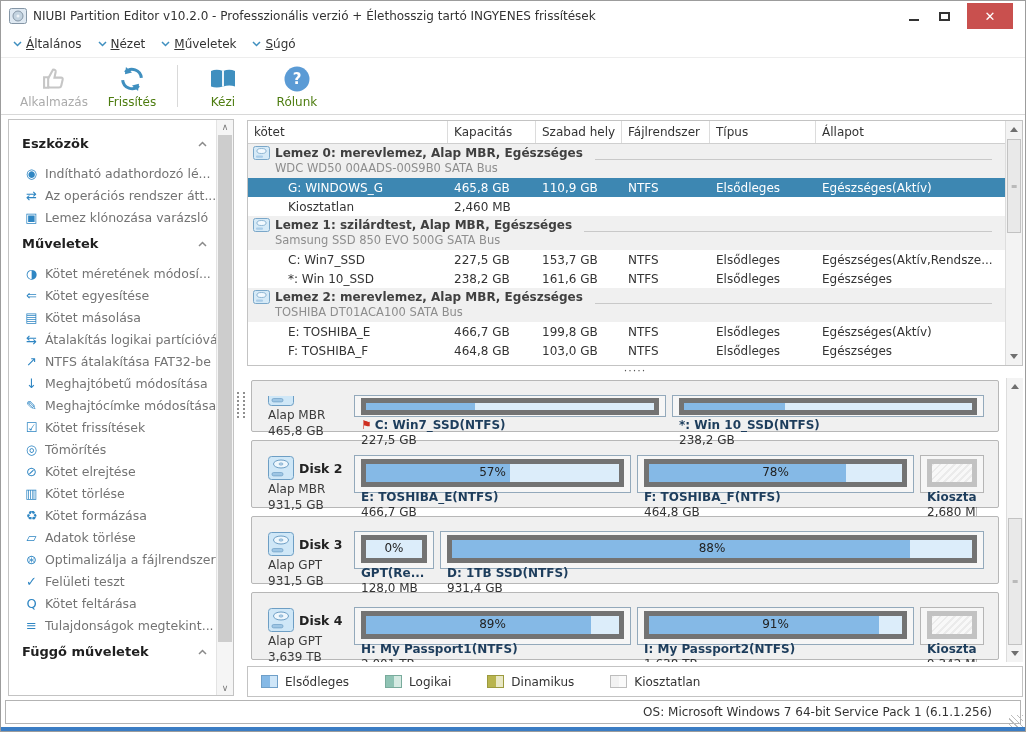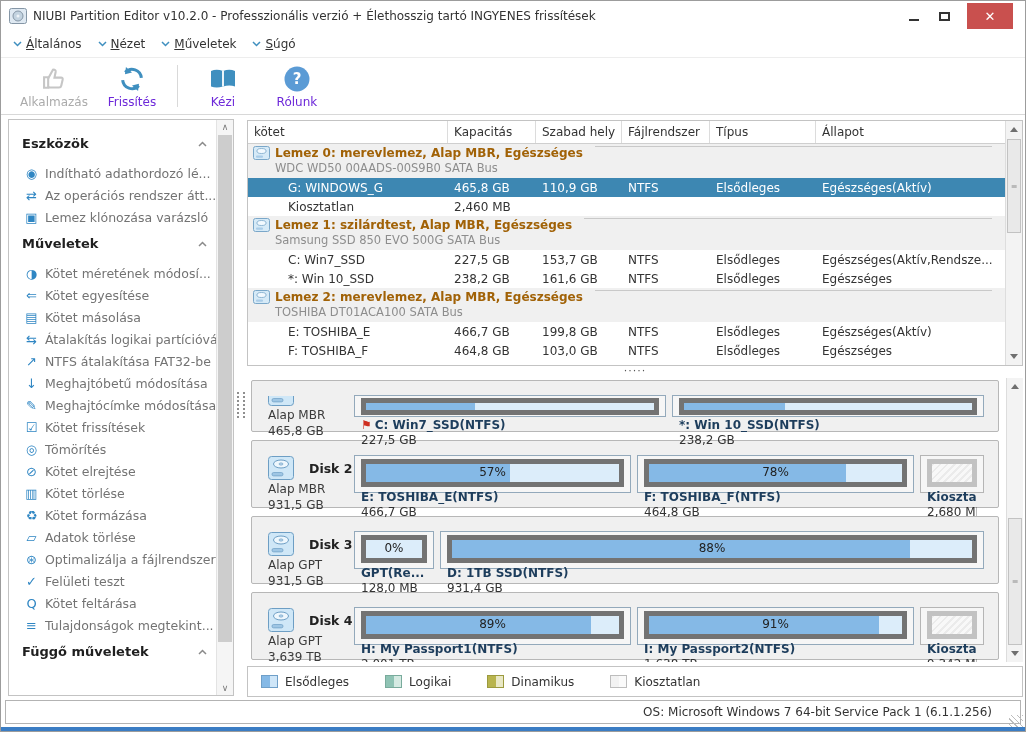--- a/index.html
+++ b/index.html
@@ -19,21 +19,21 @@
   
   .menubar{height:26px;display:flex;align-items:center;padding-left:12px;border-bottom:1px solid #ededed;}
   .menu-item{display:flex;align-items:center;margin-right:16px;cursor:default;}
   .mchev{display:flex;margin-right:4px;}
   .ufirst{text-decoration:underline;}
 
   
   .toolbar{height:56px;display:flex;align-items:center;padding-left:12px;border-bottom:1px solid #d8d8d8;}
   .tb-btn{display:flex;flex-direction:column;align-items:center;justify-content:center;min-width:60px;padding:0 7px;height:52px;}
   .tb-ic{height:30px;display:flex;align-items:center;justify-content:center;}
-  .tb-lb{font-size:12px;margin-top:1px;color:#6d28d9;white-space:nowrap;}
+  .tb-lb{font-size:12px;margin-top:1px;color:#4d7c0f;white-space:nowrap;}
   .tb-btn.disabled .tb-lb{color:#ababab;}
   .tb-sep{width:1px;height:42px;background:#d9d9d9;margin:0 8px;}
 
   
   .main{position:absolute;top:113px;left:0;right:0;height:584px;}
 
   
   .sidebar{position:absolute;left:7px;top:5px;width:226px;height:577px;border:1px solid #c3c3c3;background:#fff;box-sizing:border-box;}
   .sb-inner{position:absolute;inset:0 16px 0 0;overflow:hidden;padding:8px 0 0 13px;}
   .sb-sec{display:flex;align-items:center;font-weight:bold;color:#1f1f1f;font-size:13px;margin:8px 0 11px;}
@@ -50,21 +50,21 @@
 
   .content{position:absolute;left:246px;top:0;width:776px;height:584px;}
 
   
   .table-area{position:absolute;top:6px;left:0;width:776px;height:246px;border:1px solid #c3c3c3;box-sizing:border-box;background:#fff;overflow:hidden;}
   .t-header{display:flex;height:22px;border-bottom:1px solid #cfcfcf;margin-right:16px;}
   .hc{display:flex;align-items:center;padding-left:6px;border-right:1px solid #dcdcdc;box-sizing:border-box;white-space:nowrap;overflow:hidden;}
   .c0{width:200px;flex:none;} .c1{width:88px;flex:none;} .c2{width:86px;flex:none;} .c3{width:88px;flex:none;} .c4{width:106px;flex:none;} .c5{flex:1;min-width:0;}
   .t-body{margin-right:16px;}
   .group-row{background:#f0f0f0;padding:2px 0 3px 5px;}
-  .g1{display:flex;align-items:flex-start;font-weight:bold;font-size:12px;color:#a16207;}
+  .g1{display:flex;align-items:flex-end;font-weight:bold;font-size:12px;color:#404040;}
   .gdisk{display:flex;margin-right:5px;}
   .gt{white-space:nowrap;}
   .grule{flex:1;height:1px;background:#c9c9c9;margin:0 14px 0 12px;}
   .gsub{color:#8d8d8d;font-size:11.5px;margin-left:22px;margin-top:1px;white-space:nowrap;}
   .data-row{display:flex;height:19px;align-items:center;background:#fff;}
   .data-row .cell{padding-left:6px;white-space:nowrap;overflow:hidden;box-sizing:border-box;}
   .data-row .cell.vol{padding-left:40px;}
   .data-row.sel{background:var(--selected-row);color:#fff;}
 
   
@@ -75,21 +75,21 @@
   .t-scroll .sc-thumb{top:18px;height:92px;}
   .d-scroll .sc-thumb{top:140px;height:125px;}
 
   .h-splitter{position:absolute;top:254px;left:0;width:776px;height:9px;text-align:center;color:#555;font-size:11px;line-height:5px;letter-spacing:1px;}
 
   
   .disk-area{position:absolute;top:264px;left:0;width:776px;height:284px;background:#fff;overflow:hidden;}
   .panels{margin:2px 24px 0 4px;}
   .panel{border:1px solid #b7b7b7;background:#f0f0f0;border-radius:2px;height:68px;display:flex;padding:14px;box-sizing:border-box;margin-bottom:8px;}
   .ident{width:84px;flex:none;padding:1px 2px 0 2px;}
-  .row1{display:flex;align-items:center;gap:15px;}
+  .row1{display:flex;align-items:center;gap:5px;}
   .dname{font-weight:bold;font-size:12.5px;color:#222;white-space:nowrap;}
   .tline{font-size:12px;color:#3a3a3a;margin-top:2px;white-space:nowrap;}
   .icon-wrap{display:flex;}
   .parts{flex:1;display:flex;gap:6px;min-width:0;}
   .part{flex:1;border:1px solid #93a9bb;background:#f6f6f6;padding:2px 6px 0;box-sizing:border-box;min-width:0;}
   .part.small{flex:0 0 80px;}
   .part.unalloc{flex:0 0 64px;border-color:#b5b5b5;}
   .bar{position:relative;height:18px;border:5px solid #737373;background:var(--bar-bg);margin:1px 0 3px;}
   .fill{position:absolute;top:0;bottom:0;left:0;background:var(--bar-fill);}
   .pct{position:absolute;inset:0;text-align:center;line-height:17px;font-size:12px;color:#222;}

